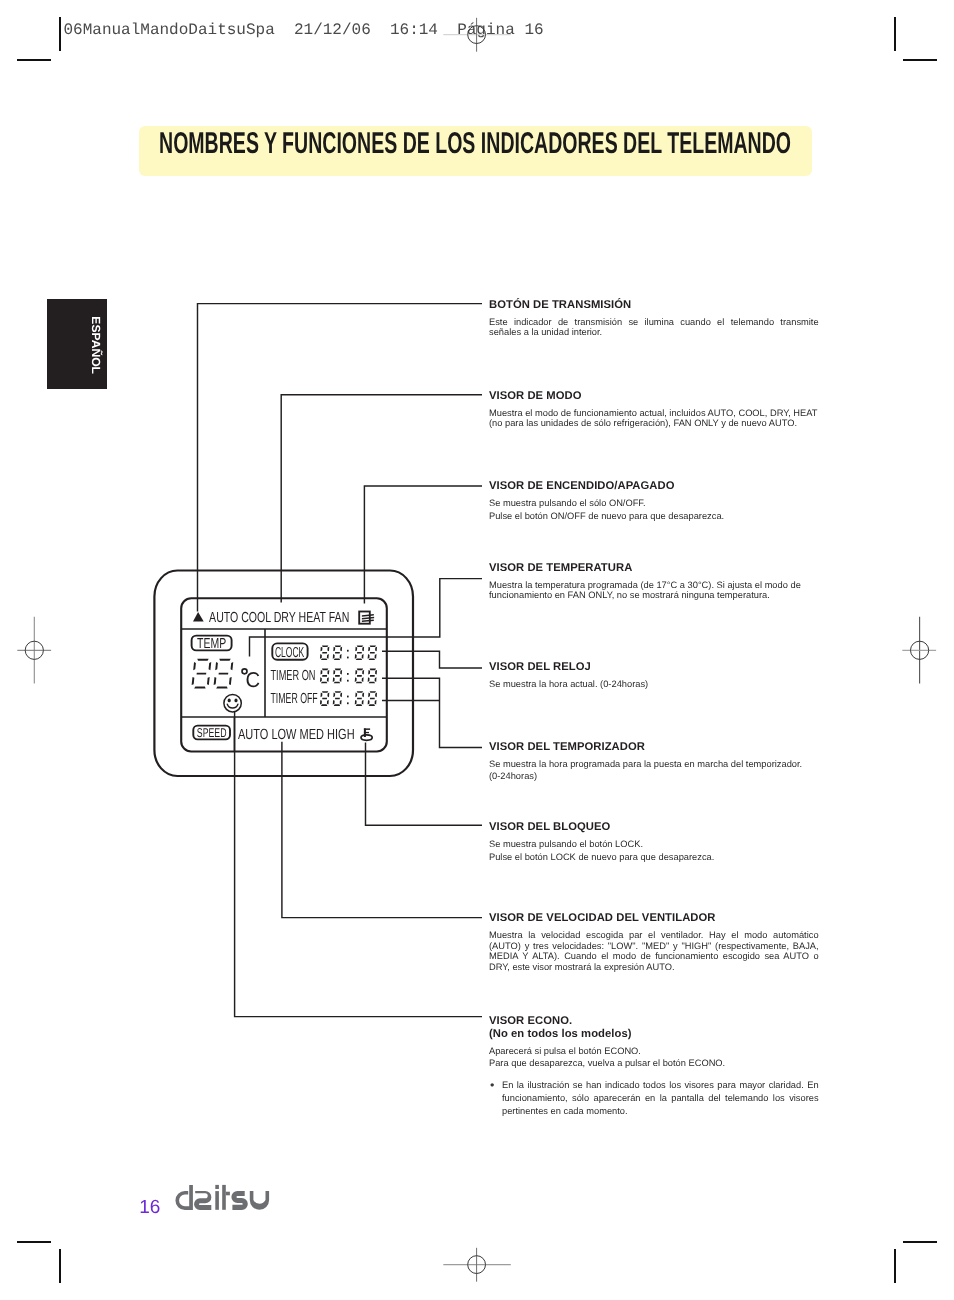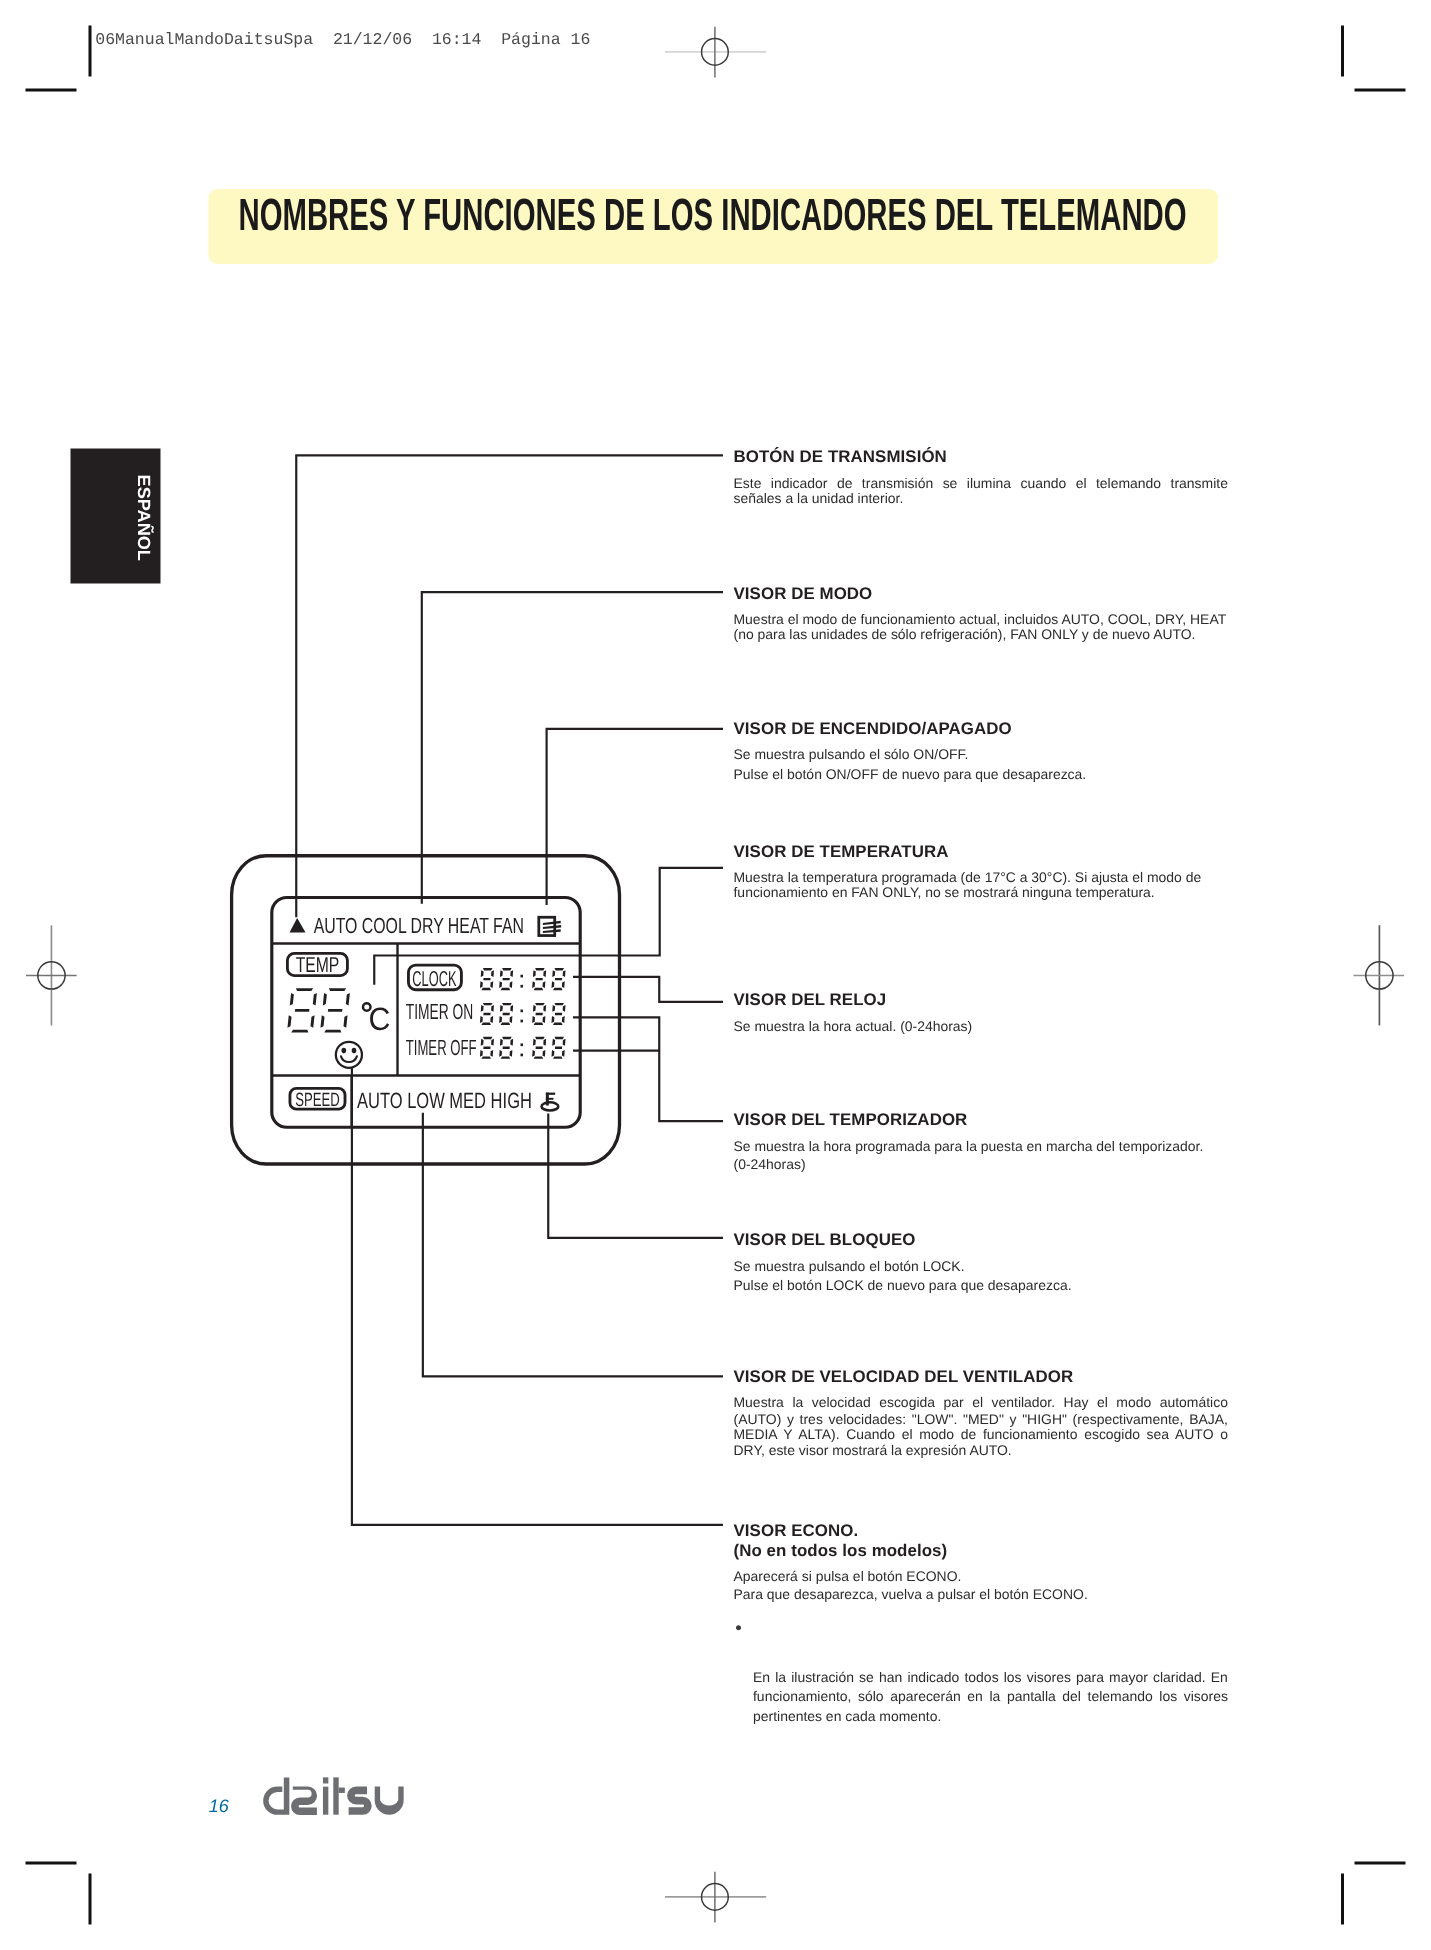--- a/index.html
+++ b/index.html
@@ -2,21 +2,21 @@
 <html><head>
 <meta charset="utf-8">
 <style>
   html,body{margin:0;padding:0;background:#ffffff;}
   *{-webkit-font-smoothing:antialiased;text-rendering:geometricPrecision;}
   body{width:954px;height:1300px;position:relative;overflow:hidden;
        font-family:"Liberation Sans",sans-serif;color:#231f20;}
   .abs{position:absolute;}
   
   #print-header{left:63.5px;top:20.6px;font-family:"Liberation Mono",monospace;
-      font-size:11px;color:#4a4a4a;letter-spacing:0px;white-space:pre;}
+      font-size:16px;color:#4a4a4a;letter-spacing:0px;white-space:pre;}
   
   .crop-v{width:1.6px;background:#111;}
   .crop-h{height:1.6px;background:#111;}
   
   #title-banner{left:138.6px;top:125.8px;width:673.9px;height:50px;background:#fef9c3;
       border-radius:6px;}
   #title-text{left:-148.2px;top:-1.6px;width:970px;height:40.8px;
       font-weight:bold;font-size:30px;line-height:40.8px;
       color:#1a1a1a;white-space:nowrap;text-align:center;
       font-family:"Liberation Sans",sans-serif;
@@ -28,31 +28,31 @@
       transform:rotate(90deg) scaleX(1.026);
       transform-origin:0 0;}
   
   .sect{position:absolute;left:489px;width:329.6px;}
   .sect h3{margin:0;font-size:11.25px;font-weight:bold;letter-spacing:0.05px;
       color:#231f20;line-height:12.9px;}
   .sect .body{margin-top:5px;}
   .sect p{margin:0;font-size:9.3px;line-height:10.5px;color:#2b2b2b;}
   .sect p + p{margin-top:2.0px;}
   .sect .body.tight p + p{margin-top:0.9px;}
-  .bul p{line-height:12.7px;margin-top:33px;}
+  .bul p{line-height:12.7px;}
   .just{text-align:justify;text-justify:inter-word;}
   .just:last-child{text-align-last:left;}
   .bul{display:flex;margin-top:10.2px;}
   .bdot{font-size:12.5px;line-height:12.7px;width:13px;flex:0 0 13px;color:#3a3a3a;padding-left:1.1px;box-sizing:border-box;}
   .bul p{flex:1;}
   
   .lcdtxt{font-family:"Liberation Sans",sans-serif;fill:#231f20;
       }
   
-  #page-num{left:139.2px;top:1196.5px;font-size:12px;color:#0369a1;font-style:italic;}
+  #page-num{left:139.2px;top:1196.5px;font-size:19px;color:#6d28d9;}
   #logo{left:175px;top:1180px;}
 </style>
 </head>
 <body>
 
 <div class="abs" id="print-header">06ManualMandoDaitsuSpa  21/12/06  16:14  Página 16</div>
 
 <div class="abs crop-v" style="left:59px;top:17px;height:34px;"></div>
 <div class="abs crop-h" style="left:17px;top:59px;width:34px;"></div>
 <div class="abs crop-v" style="left:894px;top:17px;height:34px;"></div>

